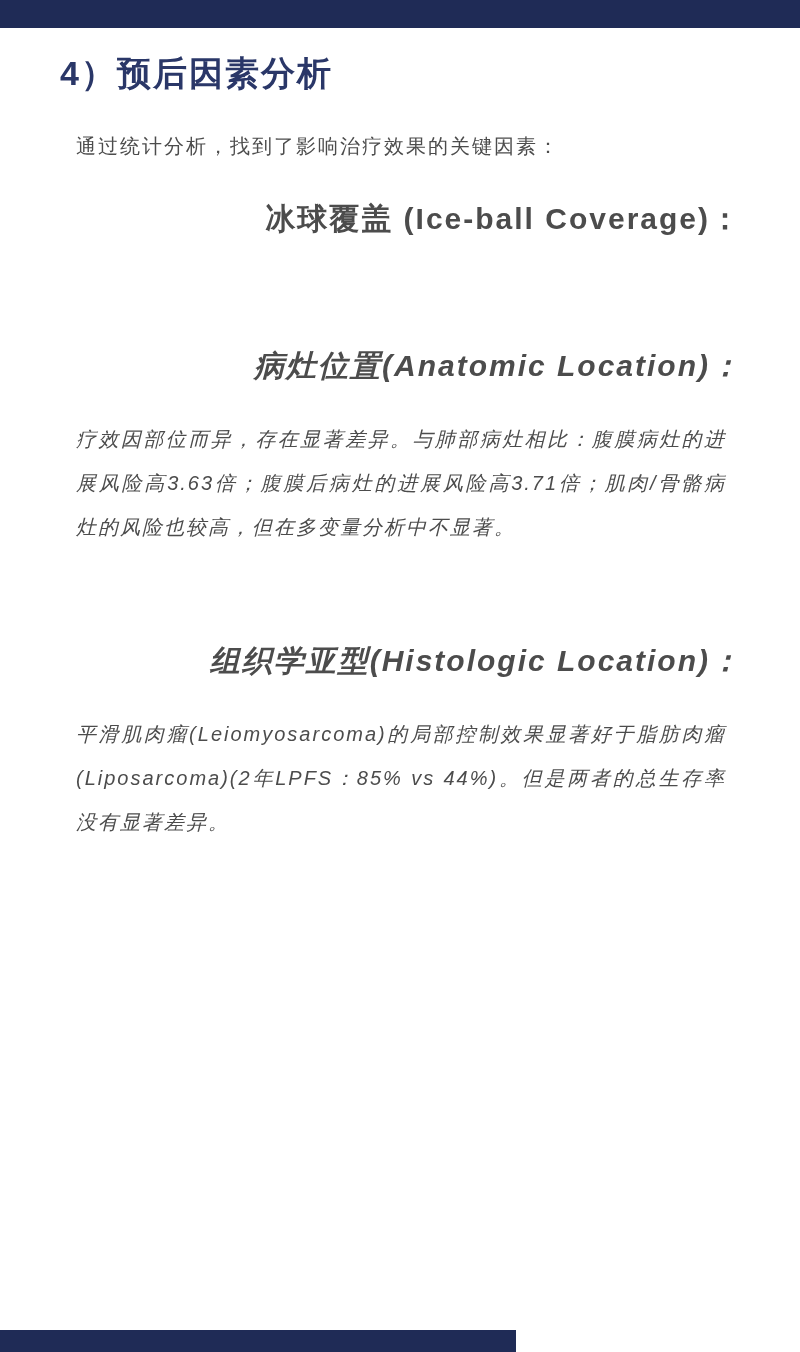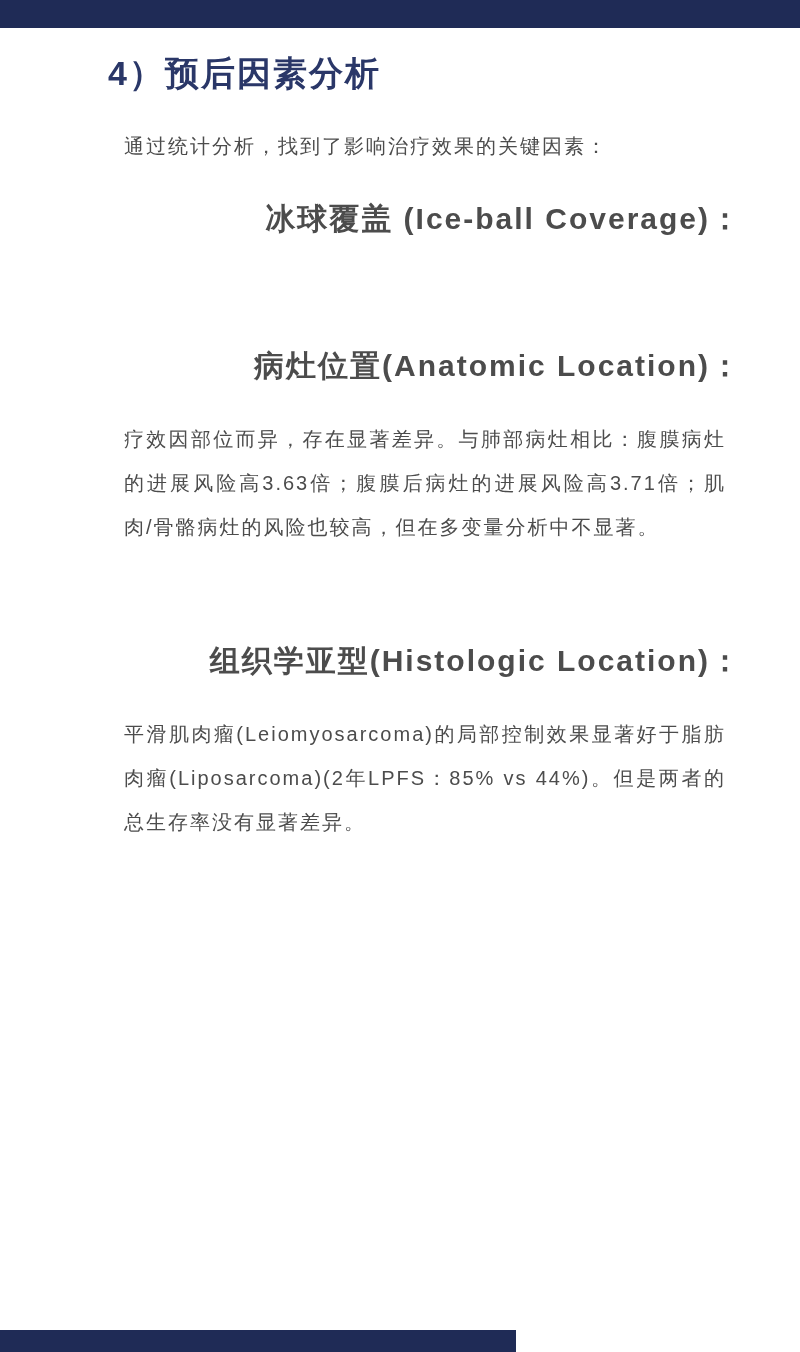--- a/index.html
+++ b/index.html
@@ -9,21 +9,21 @@
     --body-gray:#4c4c4c;
   }
   *{box-sizing:border-box;}
   html,body{margin:0;padding:0;}
   body{
     width:800px;height:1352px;
     background:var(--page-bg);
     font-family:"Liberation Sans","DejaVu Sans",sans-serif;
     overflow:hidden;
   }
-  .page{position:relative;width:800px;height:1352px;background:var(--page-bg);padding-left:48px;}
+  .page{position:relative;width:800px;height:1352px;background:var(--page-bg);}
   .bar{position:absolute;background:var(--accent-navy);}
   .bar.top{top:0;left:0;width:800px;height:28px;}
   .bar.bottom{bottom:0;left:0;width:516px;height:22px;}
   .content{padding:38px 58px 0 60px;}
   h1.page-heading{
     margin:0;
     font-size:34px;
     font-weight:700;
     color:var(--heading-navy);
     line-height:70px;
@@ -42,21 +42,21 @@
   p.section-title{
     margin:0;
     font-size:30px;
     font-weight:700;
     color:var(--body-gray);
     line-height:70px;
     letter-spacing:2px;
     text-align:right;
   }
   section.topic{margin:0;}
-  section.topic + section.topic{margin-top:77px;}
+  section.topic + section.topic{margin-top:77px;font-style:italic;}
 </style>
 </head>
 <body>
 
 <div class="page">
 
   <div class="bar top"></div>
 
   <main class="content">
 

